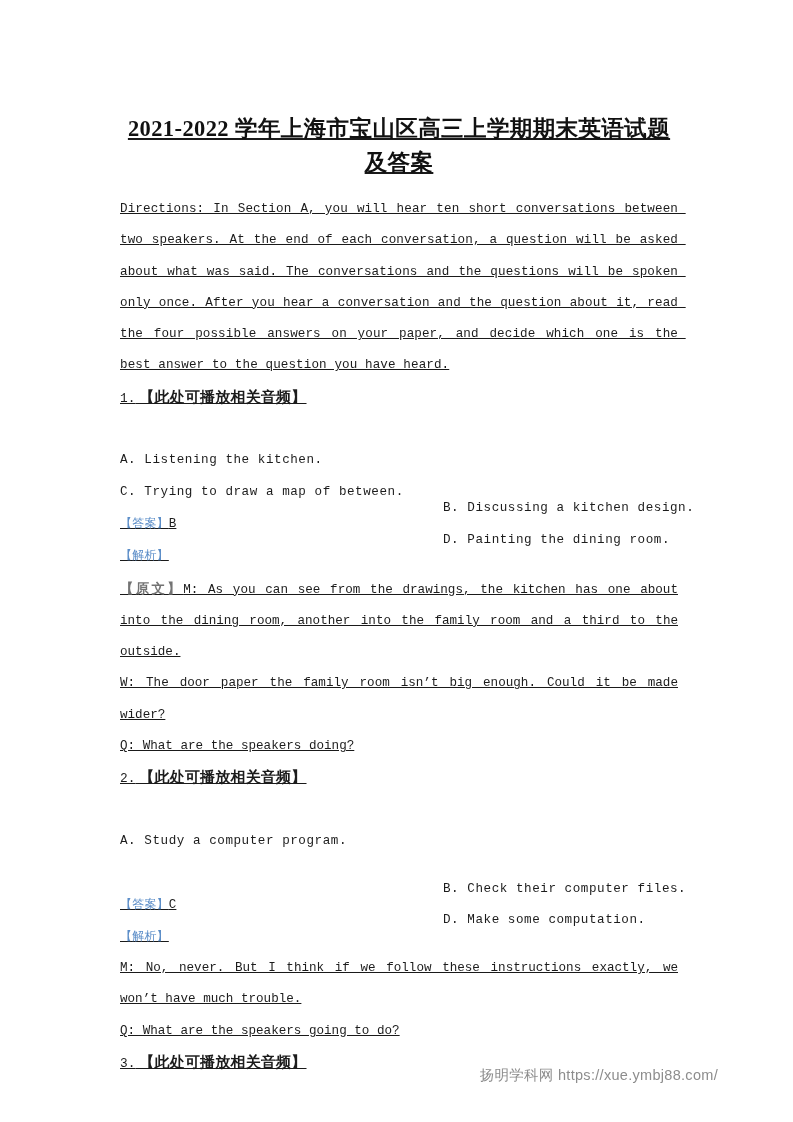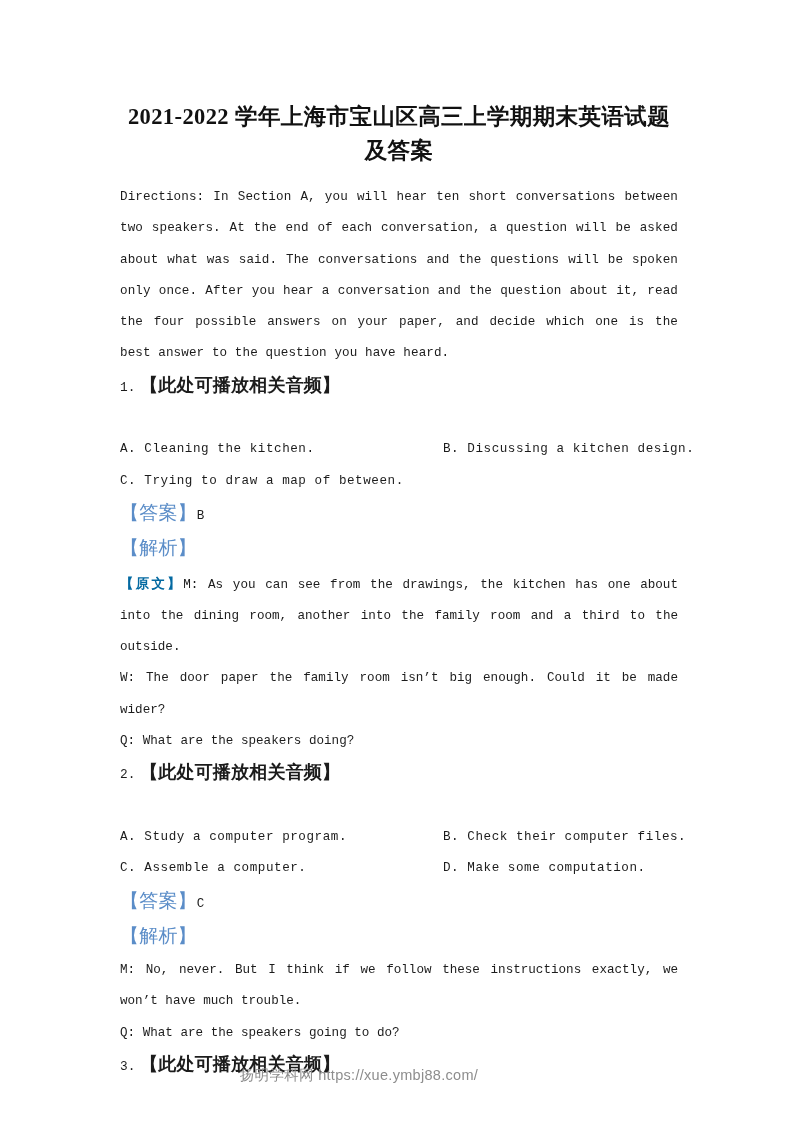--- a/index.html
+++ b/index.html
@@ -21,22 +21,23 @@
     position: absolute;
     left: 0; top: 0;
     width: 793px;
     height: 1122px;
     background: #ffffff;
   }
 
   .content {
     position: absolute;
     left: 120px;
-    top: 100px;
+    top: 112px;
     width: 558px;
+    text-decoration: underline;
   }
 
   
   .doc-title {
     font-family: "Liberation Serif", "DejaVu Serif", serif;
     font-size: 22.5px;
     line-height: 34px;
     text-align: center;
     color: #111111;
     margin: 0 0 14px 0;
@@ -71,21 +72,21 @@
   
   .q-num {
     font-family: "Liberation Mono", "DejaVu Sans Mono", monospace;
     font-size: 12.8px;
     line-height: 31.3px;
     margin: 0;
     color: #1c1c1c;
   }
   .q-num .cjk {
     font-family: "Liberation Serif", "DejaVu Serif", serif;
-    font-size: 18px;
+    font-size: 15px;
     font-weight: bold;
     letter-spacing: 0.2px;
   }
 
   
   .options {
     position: relative;
     width: 100%;
   }
   .opt-row {
@@ -98,33 +99,33 @@
     position: absolute;
     top: 0;
     font-family: "Liberation Mono", "DejaVu Sans Mono", monospace;
     font-size: 12.6px;
     line-height: 31.3px;
     color: #1c1c1c;
     letter-spacing: 0.55px;
     white-space: pre;
   }
   .opt.col-left  { left: 0px; }
-  .opt.col-right { left: 323px; }
+  .opt.col-right { left: 323px; margin-top: 48px; }
 
   
   .ans-line {
     font-family: "Liberation Mono", "DejaVu Sans Mono", monospace;
     font-size: 12.6px;
     line-height: 31.3px;
     margin: 0;
     color: #1c1c1c;
   }
   .blue-tag {
     font-family: "Liberation Serif", "DejaVu Serif", serif;
-    font-size: 19px;
+    font-size: 12px;
     color: #5b8dc8;
     letter-spacing: 0.2px;
   }
   .ans-val {
     font-family: "Liberation Mono", "DejaVu Sans Mono", monospace;
     font-size: 12.6px;
     color: #1c1c1c;
   }
 
   
@@ -134,31 +135,31 @@
     line-height: 31.3px;
     margin: 0;
     color: #1c1c1c;
     text-align: justify;
     text-align-last: left;
   }
   .dark-tag {
     font-family: "Liberation Serif", "DejaVu Serif", serif;
     font-size: 13.4px;
     font-weight: bold;
-    color: #0369a1;
+    color: #737373;
     letter-spacing: 0.2px;
   }
 
   
   .footer {
     position: absolute;
     left: 0;
     top: 1066px;
     width: 718px;
-    text-align: center;
+    text-align: right;
     font-family: "Liberation Sans", "DejaVu Sans", sans-serif;
     font-size: 14.5px;
     color: #8d8d8d;
     letter-spacing: 0.3px;
   }
 </style>
 </head>
 <body>
 
 <div class="page">
@@ -169,25 +170,26 @@
 
 
     <p class="p p-just">Directions: In Section A, you will hear ten short conversations between two speakers. At the end of each conversation, a question will be asked about what was said. The conversations and the questions will be spoken only once. After you hear a conversation and the question about it, read the four possible answers on your paper, and decide which one is the best answer to the question you have heard.</p>
 
     <p class="q-num"><span>1.</span><span class="cjk"> 【此处可播放相关音频】</span></p>
 
     <div class="spacer"></div>
 
     <div class="options">
       <div class="opt-row">
-        <span class="opt col-left">A. Cleaning the kitchen.</span>
+        <span class="opt col-left">A. Listening the kitchen.</span>
         <span class="opt col-right">B. Discussing a kitchen design.</span>
       </div>
       <div class="opt-row">
         <span class="opt col-left">C. Trying to draw a map of between.</span>
+        <span class="opt col-right">D. Painting the dining room.</span>
       </div>
     </div>
 
     <p class="ans-line"><span class="blue-tag">【答案】</span><span class="ans-val">B</span></p>
 
     <p class="ans-line"><span class="blue-tag">【解析】</span></p>
 
     <p class="script-line"><span class="dark-tag">【原文】</span><span>M: As you can see from the drawings, the kitchen has one about into the dining room, another into the family room and a third to the outside.</span></p>
 
     <p class="script-line">W: The door paper the family room isn’t big enough. Could it be made wider?</p>
@@ -196,21 +198,20 @@
     <p class="q-num"><span>2.</span><span class="cjk"> 【此处可播放相关音频】</span></p>
 
     <div class="spacer"></div>
 
     <div class="options">
       <div class="opt-row">
         <span class="opt col-right">B. Check their computer files.</span>
         <span class="opt col-left">A. Study a computer program.</span>
       </div>
       <div class="opt-row">
-        <span class="opt col-left">C. Assemble a computer.</span>
         <span class="opt col-right">D. Make some computation.</span>
       </div>
     </div>
 
     <p class="ans-line"><span class="blue-tag">【答案】</span><span class="ans-val">C</span></p>
 
     <p class="ans-line"><span class="blue-tag">【解析】</span></p>
 
 
     <p class="script-line">M: No, never. But I think if we follow these instructions exactly, we won’t have much trouble.</p>

